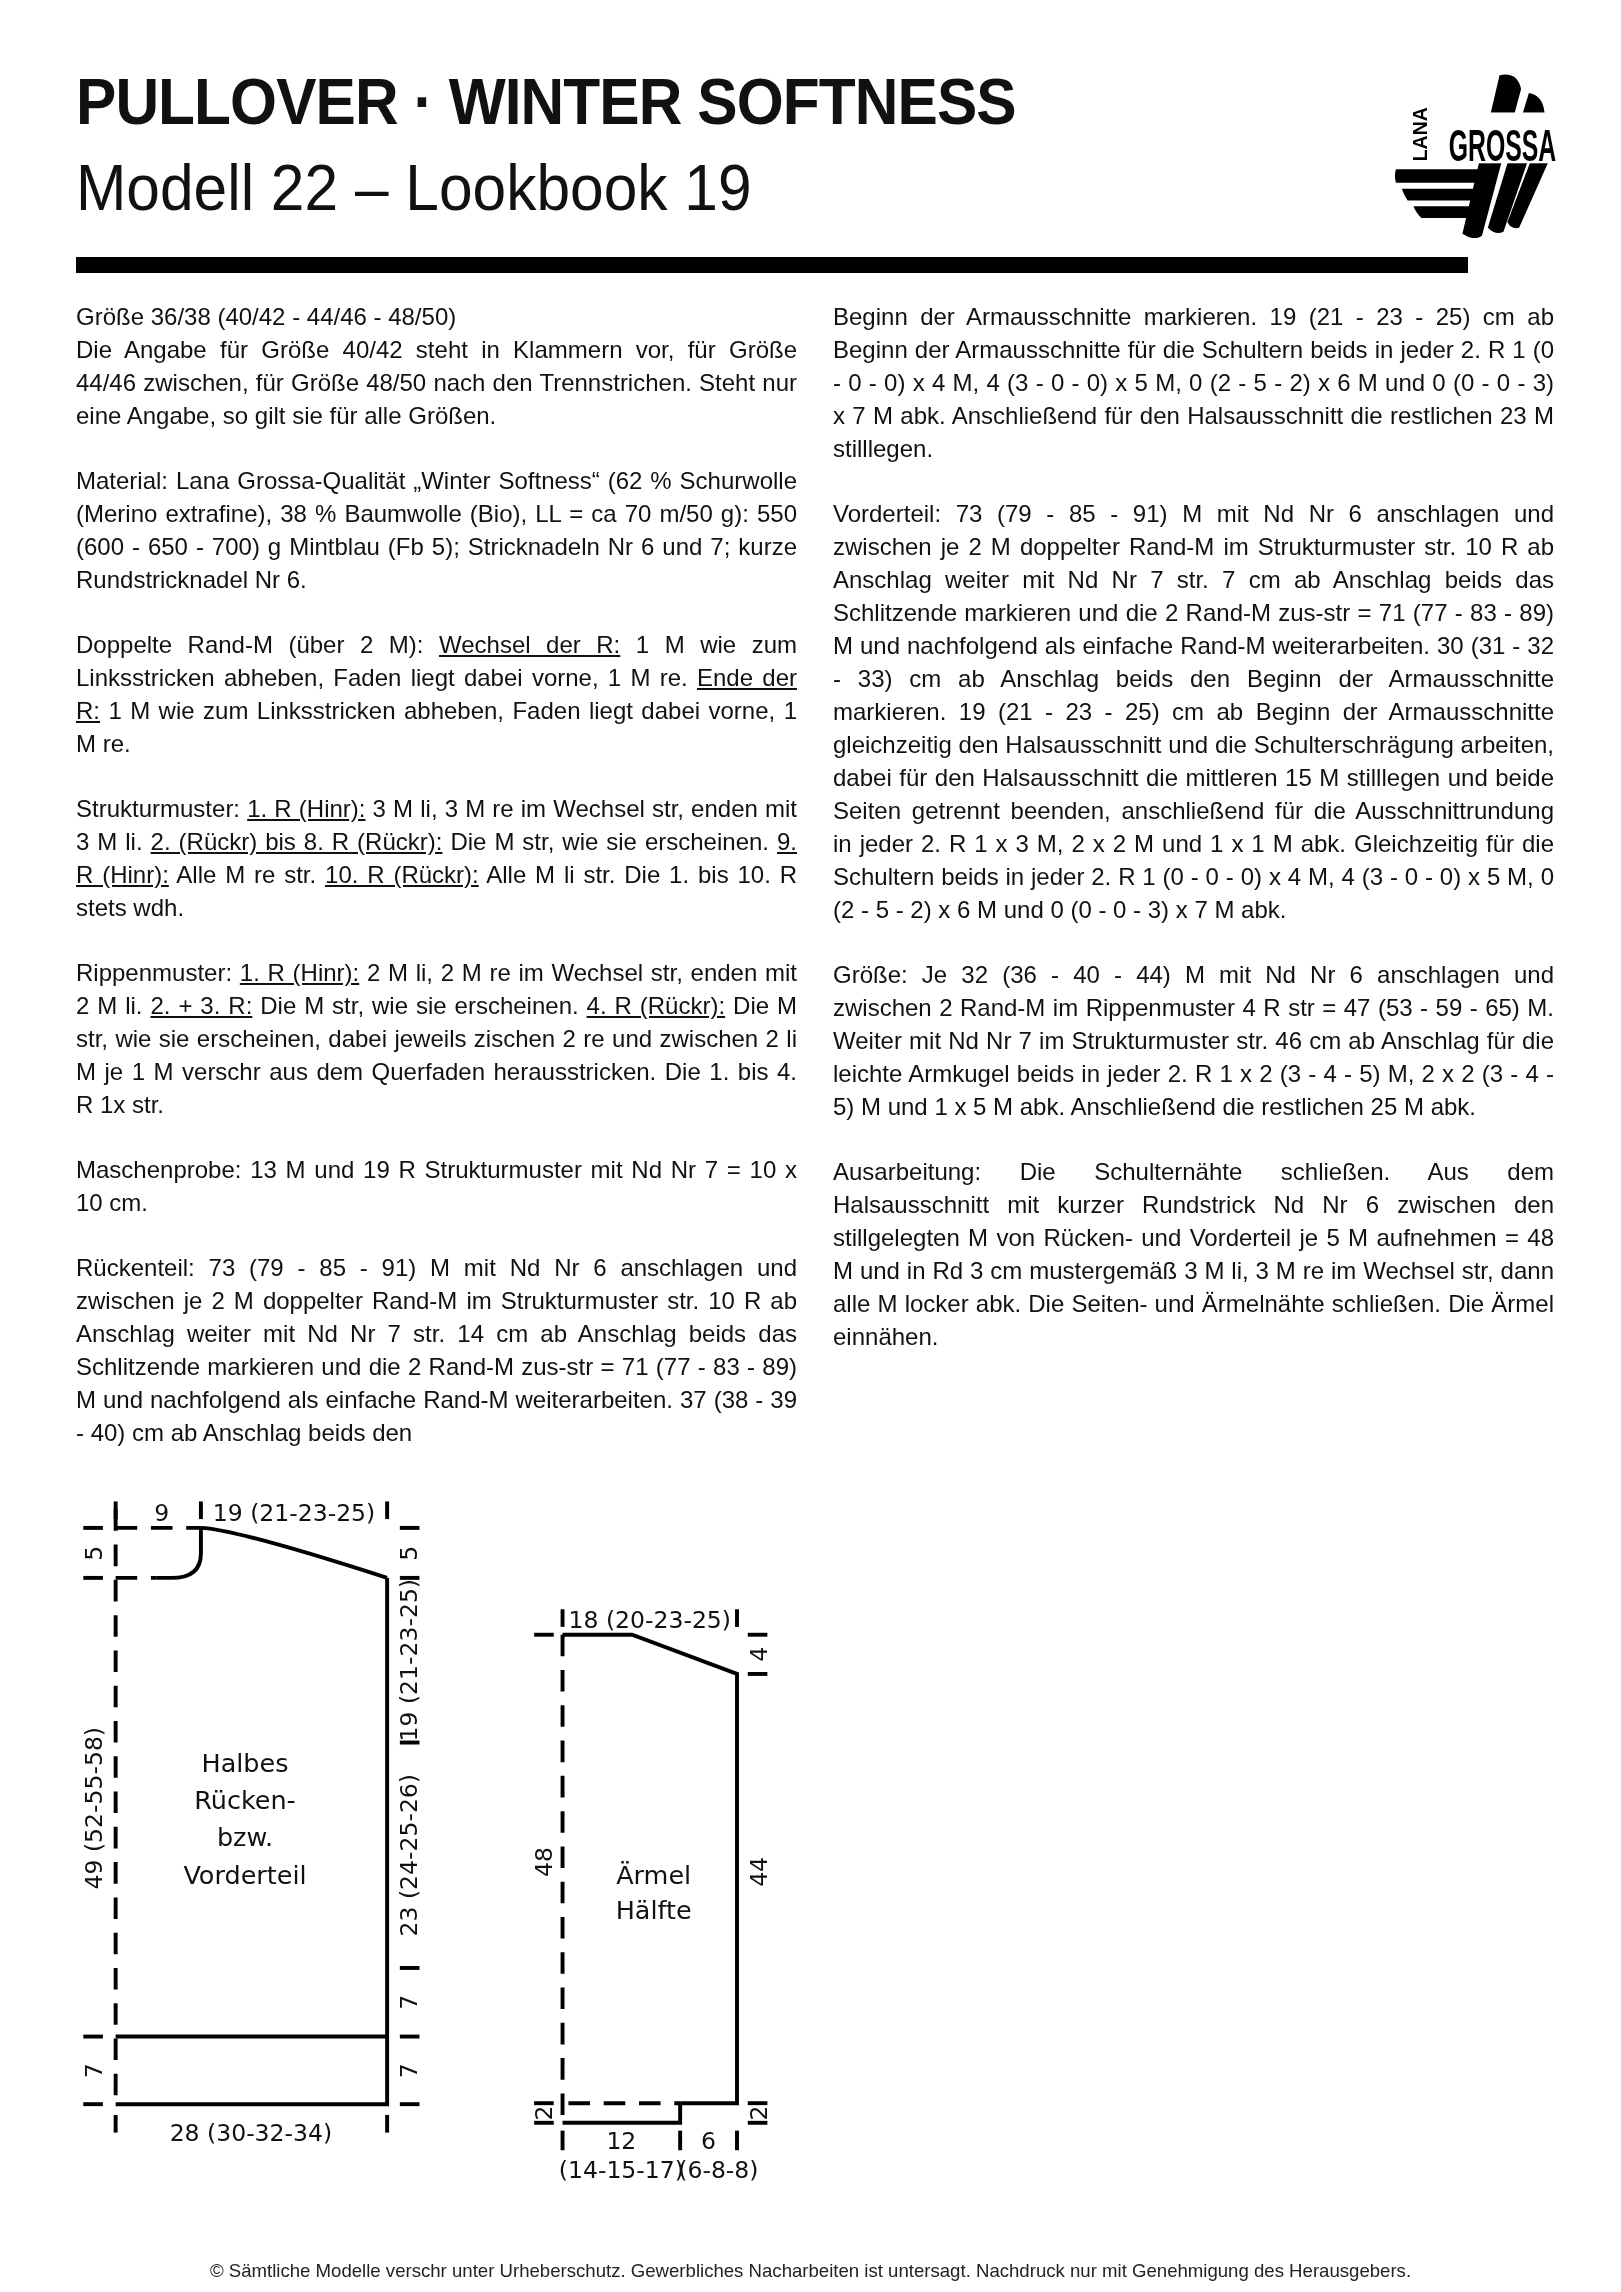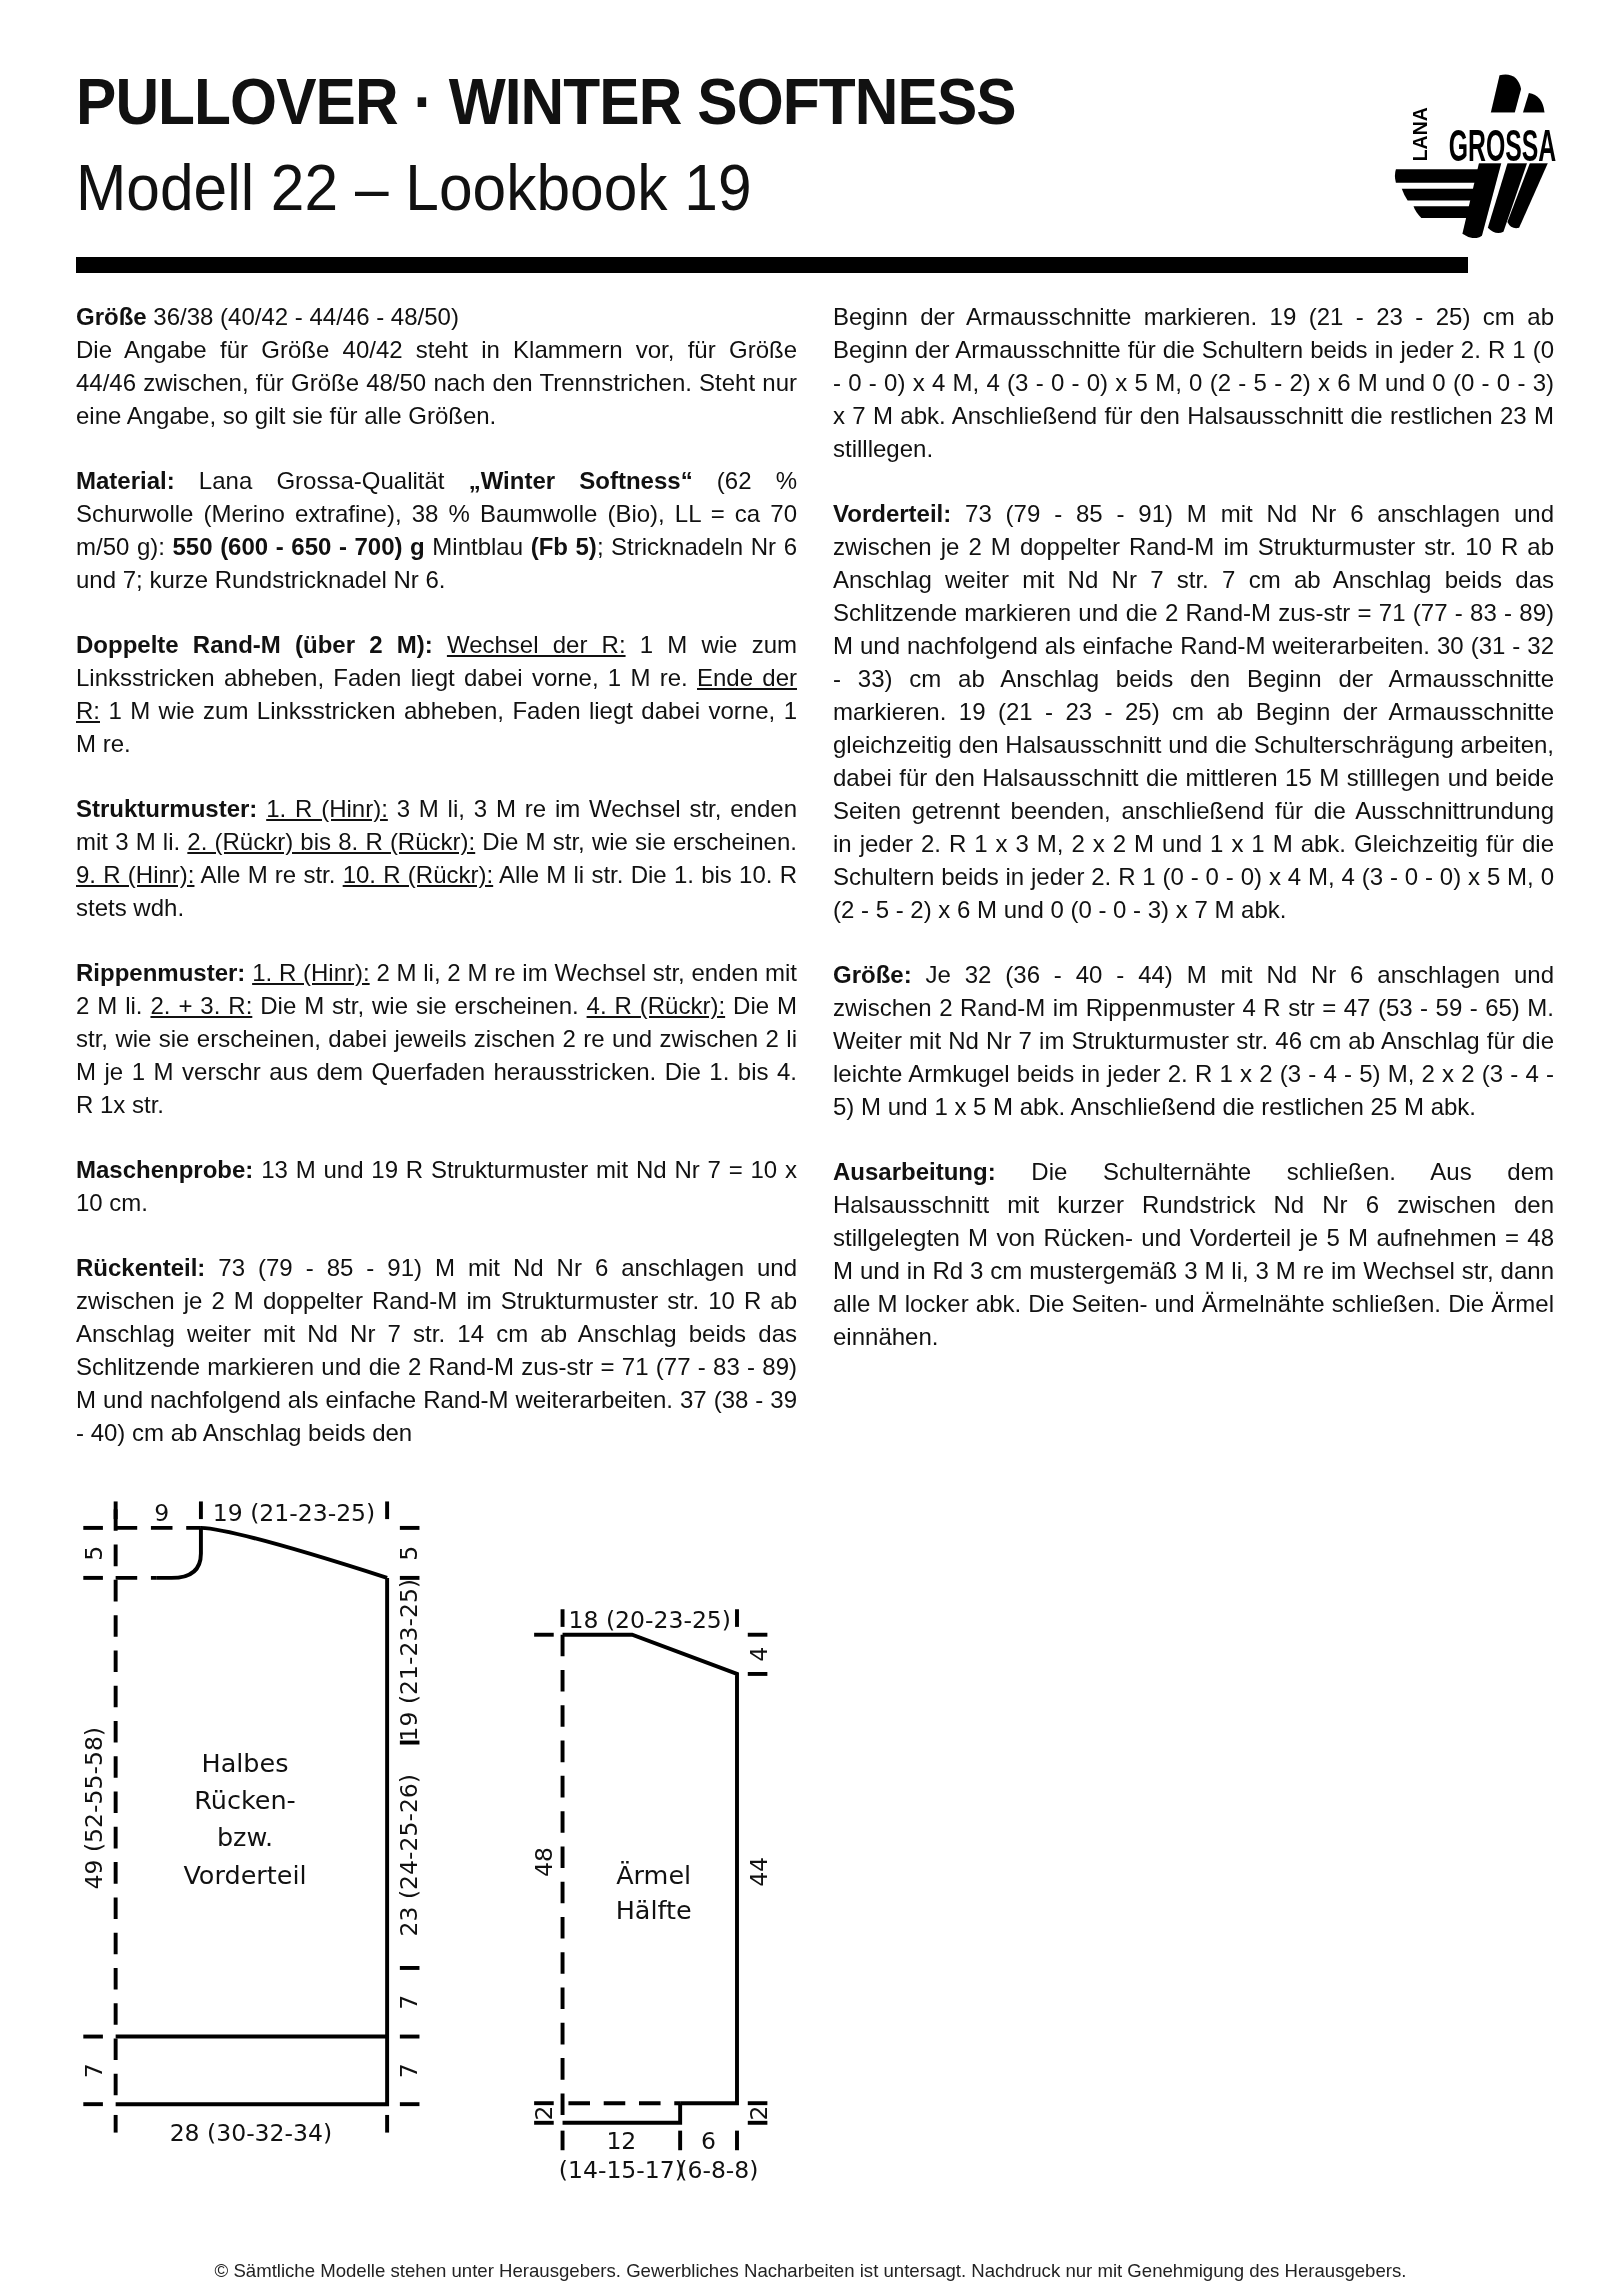--- a/index.html
+++ b/index.html
@@ -7,21 +7,21 @@
 
   .title1 { position: absolute; left: 76px; top: 69px; font-size: 65px; font-weight: bold; letter-spacing: -1px; line-height: 1; transform: scaleX(0.93); transform-origin: left; }
   .title2 { position: absolute; left: 76px; top: 155px; font-size: 65px; font-weight: normal; line-height: 1; transform: scaleX(0.93); transform-origin: left; }
   .logo { position: absolute; left: 1392px; top: 71px; width: 176px; height: 167px; }
   .rule { position: absolute; left: 76px; top: 257px; width: 1392px; height: 15.7px; background: #000; }
 
   .col { position: absolute; top: 300px; width: 721px; font-size: 24px; line-height: 33px; text-align: justify; }
   .col.left { left: 76px; }
   .col.right { left: 833px; }
   .col p { margin: 0 0 32px 0; }
-  .col b { font-weight: bold; }
+  .col b { font-weight: normal; }
   .col u { text-decoration: underline; }
 
   .diagram { position: absolute; left: 0; top: 1470px; width: 1621px; height: 745px; }
   .diagram text { font-family: "DejaVu Sans", sans-serif; fill: #111; }
 
   .footer { position: absolute; left: 0; width: 1621px; top: 2260px; text-align: center; font-size: 18.6px; color: #222; }
 </style>
 </head>
 <body>
 
@@ -143,14 +143,14 @@
     <text x="634" y="2222" text-anchor="middle">(14-15-17)</text>
     <text x="723" y="2193" text-anchor="middle">6</text>
     <text x="733" y="2222" text-anchor="middle">(6-8-8)</text>
   </g>
   <g font-size="26" text-anchor="middle">
     <text x="667" y="1922">Ärmel</text>
     <text x="667" y="1958">Hälfte</text>
   </g>
 </svg>
 
-<div class="footer">© Sämtliche Modelle stehen unter Herausgebers. Gewerbliches Nacharbeiten ist untersagt. Nachdruck nur mit Genehmigung des Herausgebers.</div>
+<div class="footer">© Sämtliche Modelle verschr unter Urheberschutz. Gewerbliches Nacharbeiten ist untersagt. Nachdruck nur mit Genehmigung des Herausgebers.</div>
 
 
 </body></html>

